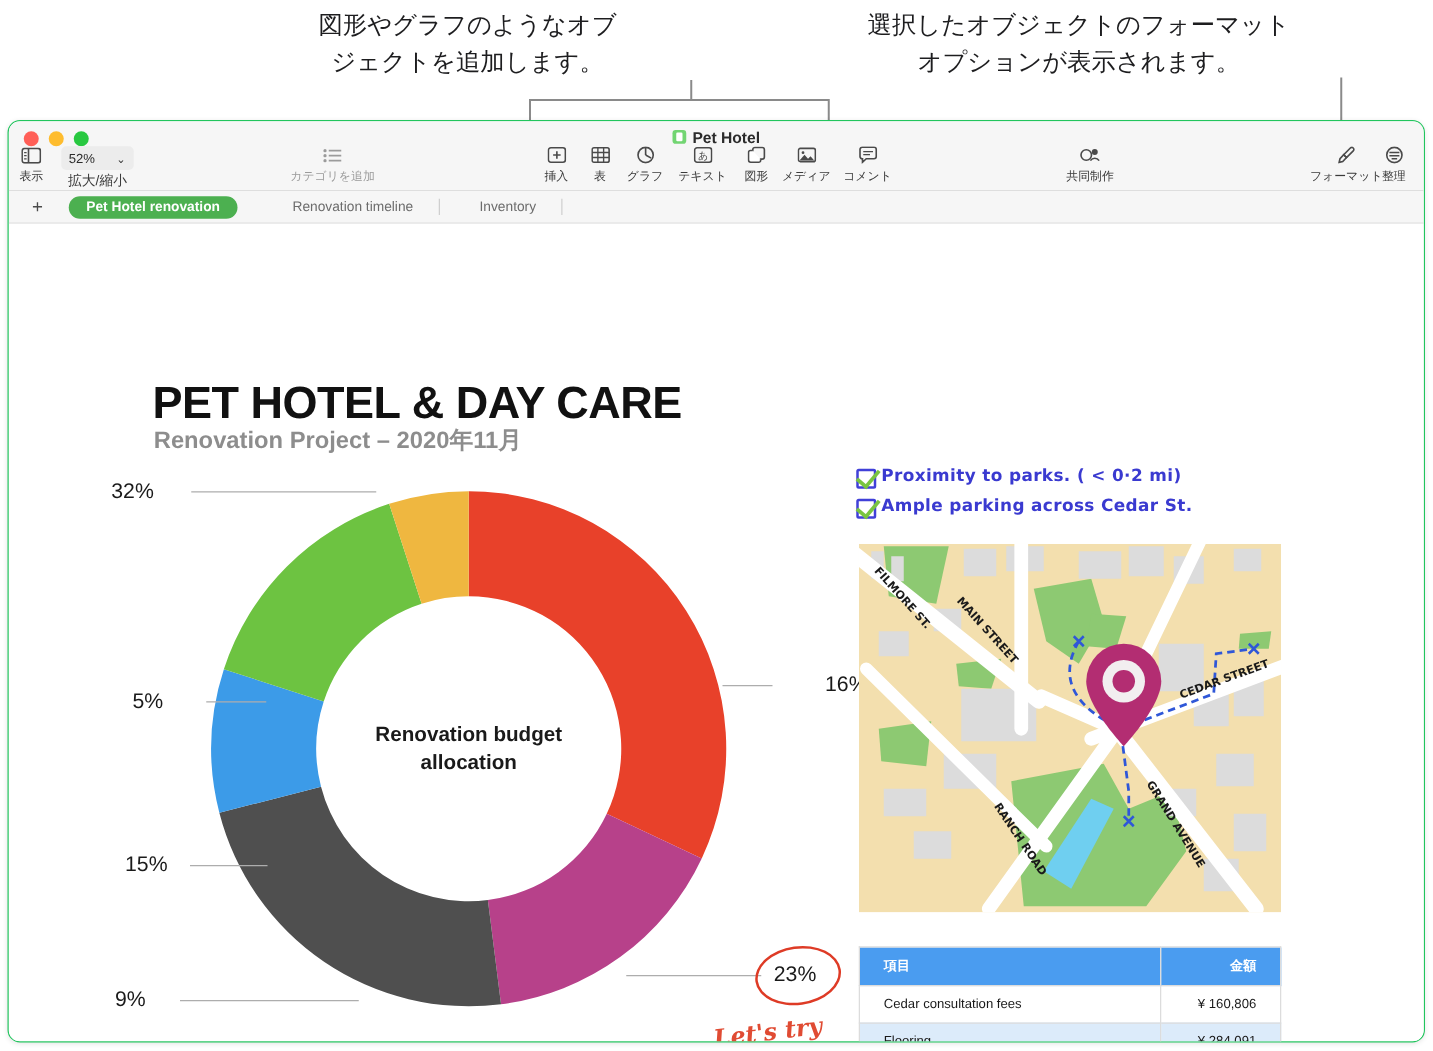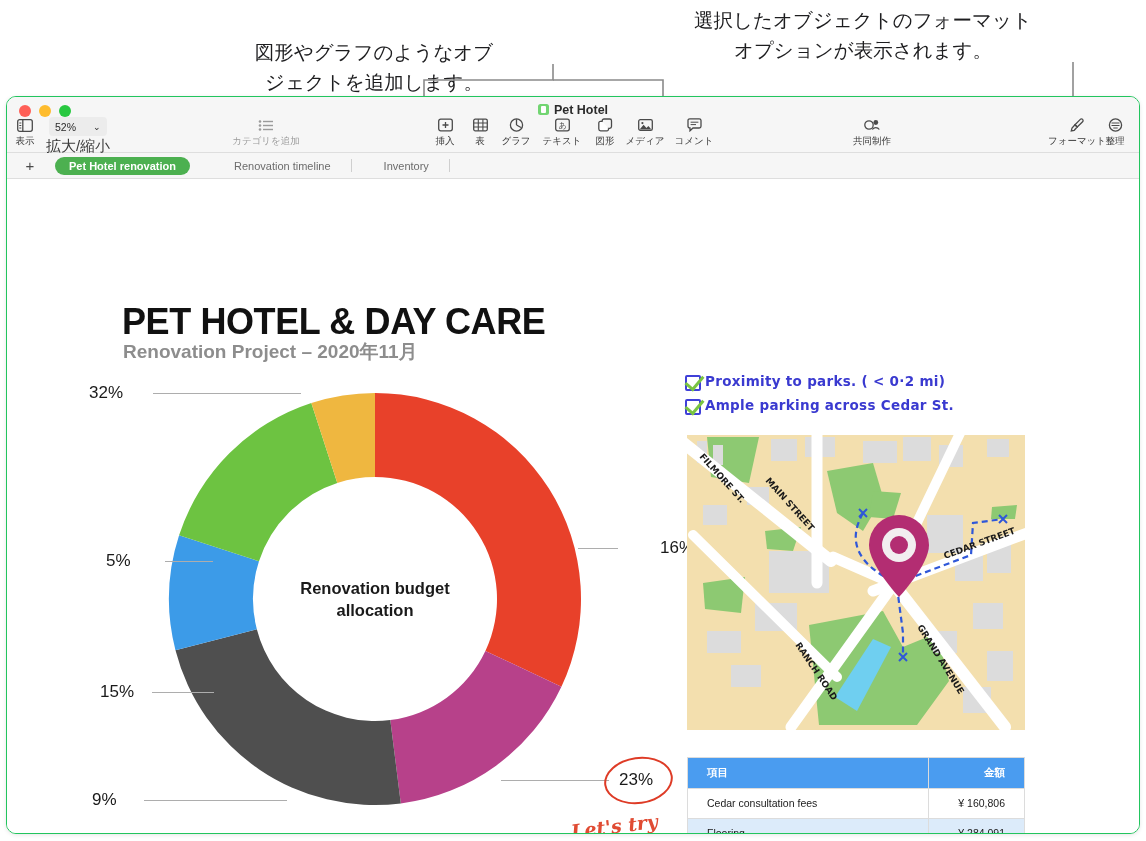--- a/index.html
+++ b/index.html
@@ -15,21 +15,21 @@
   .callouts { position: absolute; top: 0; left: 0; width: 1146px; height: 100px; }
   .callout-text {
     position: absolute;
     font-size: 19.5px;
     line-height: 30px;
     color: #1d1d1f;
     text-align: center;
     font-family: "Liberation Sans", sans-serif;
     white-space: pre-line;
   }
-  #callout-left { left: 204px; top: 5px; width: 340px; margin-top: 32px; }
+  #callout-left { left: 204px; top: 5px; width: 340px; }
   #callout-right { left: 648px; top: 5px; width: 430px; }
 
   
   .window {
     position: absolute;
     left: 6px; top: 96px;
     width: 1134px; height: 738px;
     background: #ffffff;
     border: 1px solid #22c55e;
     border-radius: 10px;
@@ -86,21 +86,21 @@
     position: absolute;
     left: 42px; top: 20px;
     height: 19px; min-width: 54px;
     background: #ececec; border-radius: 4px;
     font-size: 10.5px; color: #2b2b2b;
     display: flex; align-items: center; justify-content: center;
     gap: 17px; padding: 0 6px;
   }
   .zoom-caption {
     position: absolute; left: 36px; top: 40px; width: 70px;
-    text-align: center; font-size: 15px; color: #3a3a3a;
+    text-align: center; font-size: 11px; color: #3a3a3a;
   }
 
   
   .tabbar {
     position: relative; height: 26px;
     background: #f6f6f6; border-bottom: 1px solid #dedede;
     display: flex; align-items: center; padding-left: 10px;
   }
   .tab-plus {
     width: 26px; text-align: center; font-size: 15px;

